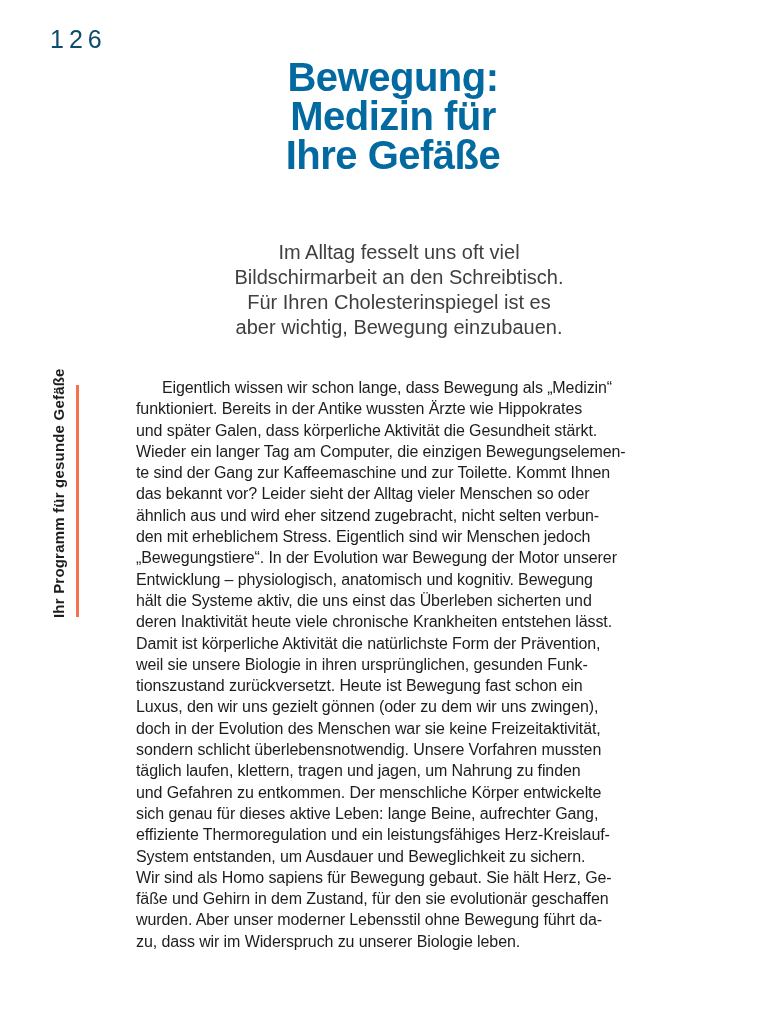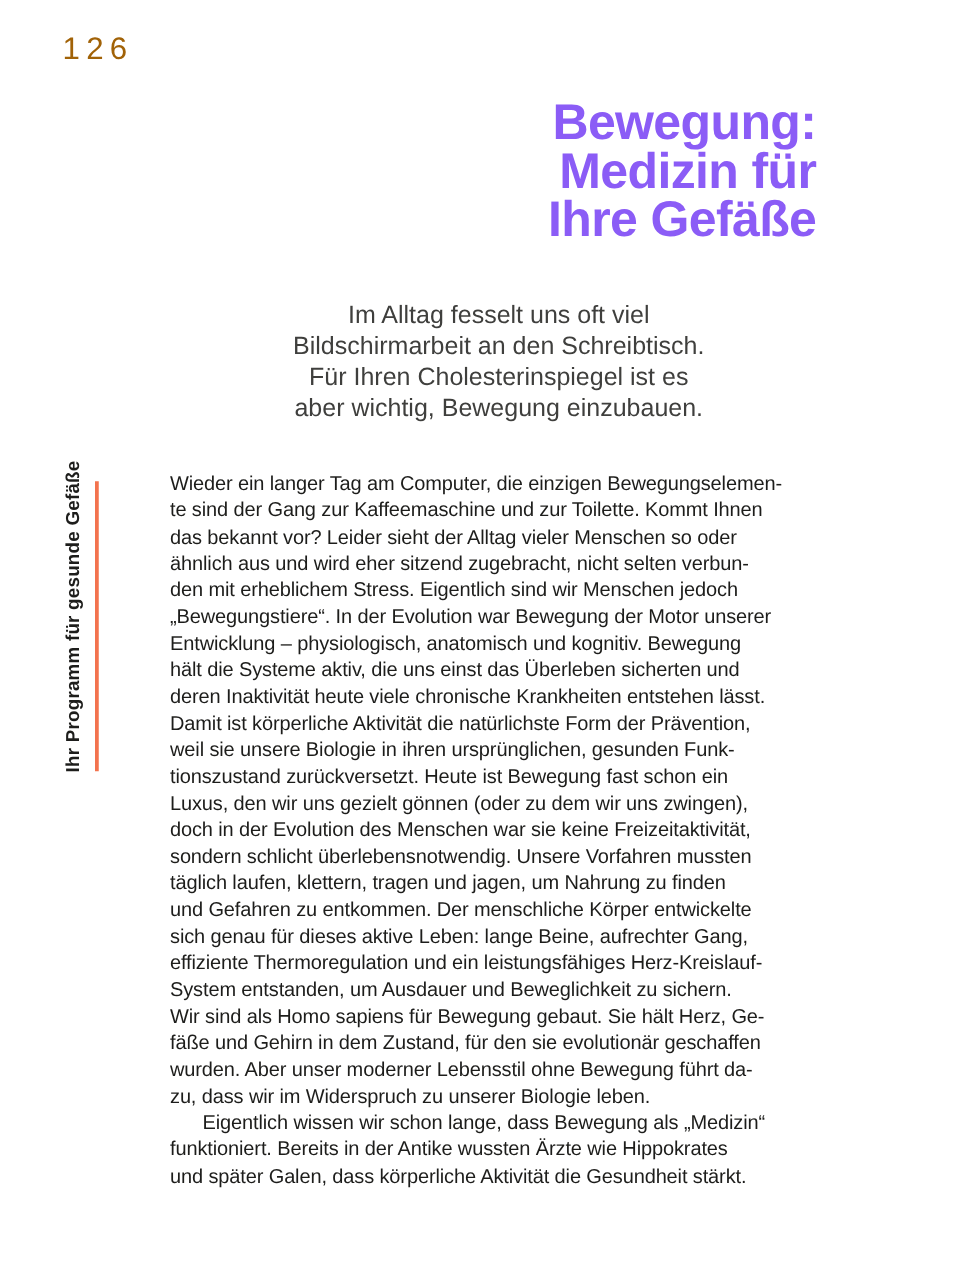--- a/index.html
+++ b/index.html
@@ -22,34 +22,34 @@
     background: #ffffff;
     overflow: hidden;
   }
   .page-number {
     position: absolute;
     left: 50px;
     top: 25px;
     font-size: 25px;
     font-weight: 400;
     letter-spacing: 5px;
-    color: #a16207;
+    color: #0c4a6e;
   }
   .title {
     position: absolute;
     left: 133px;
-    top: 79px;
+    top: 58px;
     width: 520px;
     margin: 0;
-    text-align: right;
+    text-align: center;
     font-size: 40px;
     line-height: 39px;
     font-weight: 700;
     letter-spacing: -0.5px;
-    color: #8b5cf6;
+    color: #0369a1;
     white-space: pre;
   }
   .intro {
     position: absolute;
     left: 139px;
     top: 240px;
     width: 520px;
     margin: 0;
     text-align: center;
     font-size: 20px;
@@ -112,20 +112,23 @@
   <p class="intro">Im Alltag fesselt uns oft viel
 Bildschirmarbeit an den Schreibtisch.
 Für Ihren Cholesterinspiegel ist es
 aber wichtig, Bewegung einzubauen.</p>
 
   <span class="sidebar-label">Ihr Programm für gesunde Gefäße</span>
 
   <span class="sidebar-rule" style="background-color: rgb(243, 115, 78);"></span>
 
   <div class="body-text">
+    <p class="para indented">Eigentlich wissen wir schon lange, dass Bewegung als „Medizin“
+funktioniert. Bereits in der Antike wussten Ärzte wie Hippokrates
+und später Galen, dass körperliche Aktivität die Gesundheit stärkt.</p>
     <p class="para">Wieder ein langer Tag am Computer, die einzigen Bewegungselemen-
 te sind der Gang zur Kaffeemaschine und zur Toilette. Kommt Ihnen
 das bekannt vor? Leider sieht der Alltag vieler Menschen so oder
 ähnlich aus und wird eher sitzend zugebracht, nicht selten verbun-
 den mit erheblichem Stress. Eigentlich sind wir Menschen jedoch
 „Bewegungstiere“. In der Evolution war Bewegung der Motor unserer
 Entwicklung – physiologisch, anatomisch und kognitiv. Bewegung
 hält die Systeme aktiv, die uns einst das Überleben sicherten und
 deren Inaktivität heute viele chronische Krankheiten entstehen lässt.
 Damit ist körperliche Aktivität die natürlichste Form der Prävention,
@@ -136,18 +139,15 @@
 sondern schlicht überlebensnotwendig. Unsere Vorfahren mussten
 täglich laufen, klettern, tragen und jagen, um Nahrung zu finden
 und Gefahren zu entkommen. Der menschliche Körper entwickelte
 sich genau für dieses aktive Leben: lange Beine, aufrechter Gang,
 effiziente Thermoregulation und ein leistungsfähiges Herz-Kreislauf-
 System entstanden, um Ausdauer und Beweglichkeit zu sichern.
 Wir sind als Homo sapiens für Bewegung gebaut. Sie hält Herz, Ge-
 fäße und Gehirn in dem Zustand, für den sie evolutionär geschaffen
 wurden. Aber unser moderner Lebensstil ohne Bewegung führt da-
 zu, dass wir im Widerspruch zu unserer Biologie leben.</p>
-    <p class="para indented">Eigentlich wissen wir schon lange, dass Bewegung als „Medizin“
-funktioniert. Bereits in der Antike wussten Ärzte wie Hippokrates
-und später Galen, dass körperliche Aktivität die Gesundheit stärkt.</p>
   </div>
 
 </div>
 
 </body></html>

